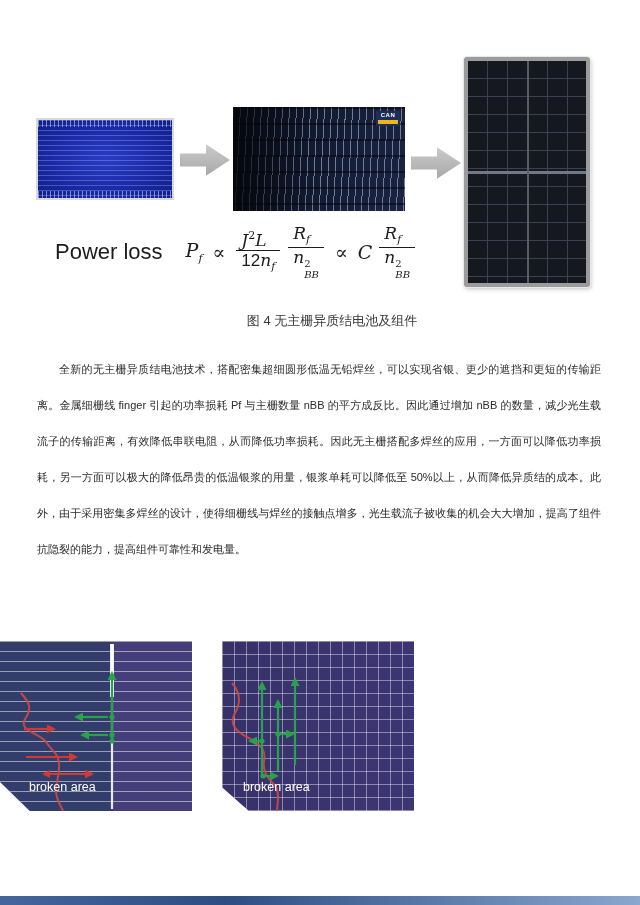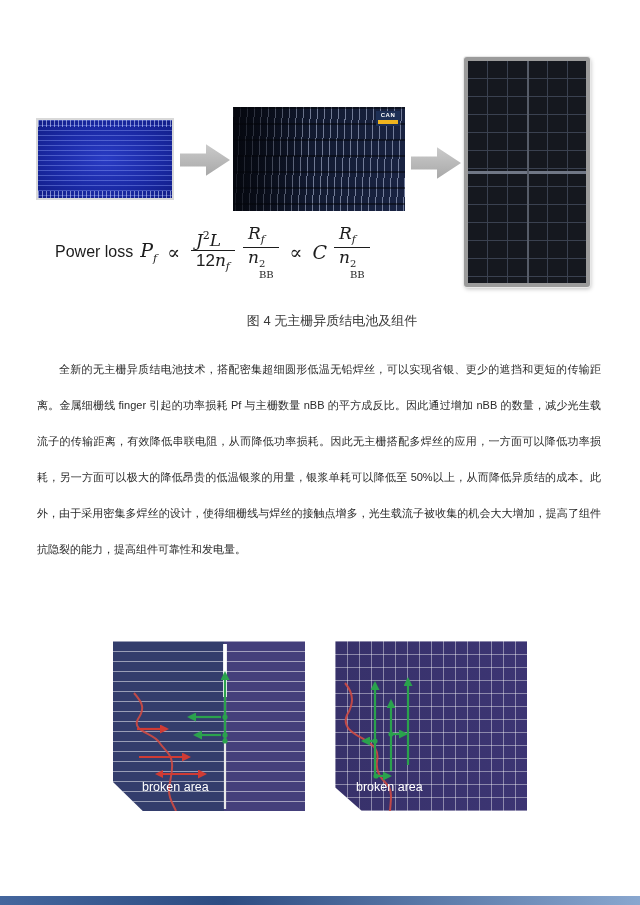--- a/index.html
+++ b/index.html
@@ -48,43 +48,43 @@
       #15181f;
     box-shadow:0 0 0 1px #e8e8e8, 1px 2px 4px rgba(0,0,0,.25);}
   .module-img .mid-h{position:absolute;left:0;right:0;top:50%;height:3px;margin-top:-1.5px;
       background:#707786;}
   .module-img .mid-v{position:absolute;top:0;bottom:0;left:50%;width:1.5px;background:#565c68;}
 
   
   .formula{position:absolute;left:55px;top:224px;display:inline-flex;align-items:center;
            font-size:19px;color:#1c1c1c;white-space:nowrap;}
   .formula i{font-family:"DejaVu Serif","Liberation Serif",serif;font-style:italic;}
-  .f-plain{font-size:16px;margin-right:4px;}
+  .f-plain{font-size:22px;margin-right:20px;}
   .f-var{margin:0 3px;}
   .f-op{margin:0 7px;font-family:"DejaVu Serif",serif;}
   .fsub{font-size:11px;font-family:"DejaVu Serif",serif;font-style:italic;}
   .fsup{font-size:11px;font-family:"DejaVu Serif",serif;}
   .frac{display:inline-flex;flex-direction:column;align-items:flex-start;margin:0 4px;
         font-size:17px;line-height:1.15;}
   .frac .num{padding:0 5px;}
   .frac .den{border-top:1.5px solid #1c1c1c;padding:0 5px;}
   .ssk{display:inline-flex;flex-direction:column;align-items:flex-start;font-size:10px;
        line-height:1.05;vertical-align:-4px;font-family:"DejaVu Serif",serif;}
-  .ssk span:last-child{}
+  .ssk span:last-child{font-style:italic;}
 
   
   .caption{position:absolute;left:0;width:100%;text-align:center;font-size:13px;color:#3a3a3a;padding-left:12px;}
   .cap4{top:312px;}
   .cap5{top:822px;}
   .body-text{position:absolute;top:350px;left:36px;right:38px;margin:1px;
              font-size:11px;line-height:36px;text-align:justify;text-indent:2em;color:#2a2a2a;}
 
   
   .fig5-row{position:absolute;top:641px;left:0;width:100%;display:flex;
-            justify-content:center;gap:30px;}
+            justify-content:flex-start;gap:30px;}
   .crack-cell{position:relative;width:192px;height:170px;}
   .crack-cell .bg{position:absolute;inset:0;}
   .crack-cell svg{position:absolute;inset:0;}
   .bg-left{clip-path:polygon(0 0,100% 0,100% 100%,15.5% 100%,0 83%);
     background:
       repeating-linear-gradient(180deg, rgba(255,255,255,.5) 0 1px, transparent 1px 10px),
       linear-gradient(90deg,#333d6c 0 58%,#443f7b 58% 100%);}
   .bg-right{clip-path:polygon(0 0,100% 0,100% 100%,14% 100%,0 86%);
     background:
       repeating-linear-gradient(90deg, rgba(255,255,255,.42) 0 1px, transparent 1px 12px),

